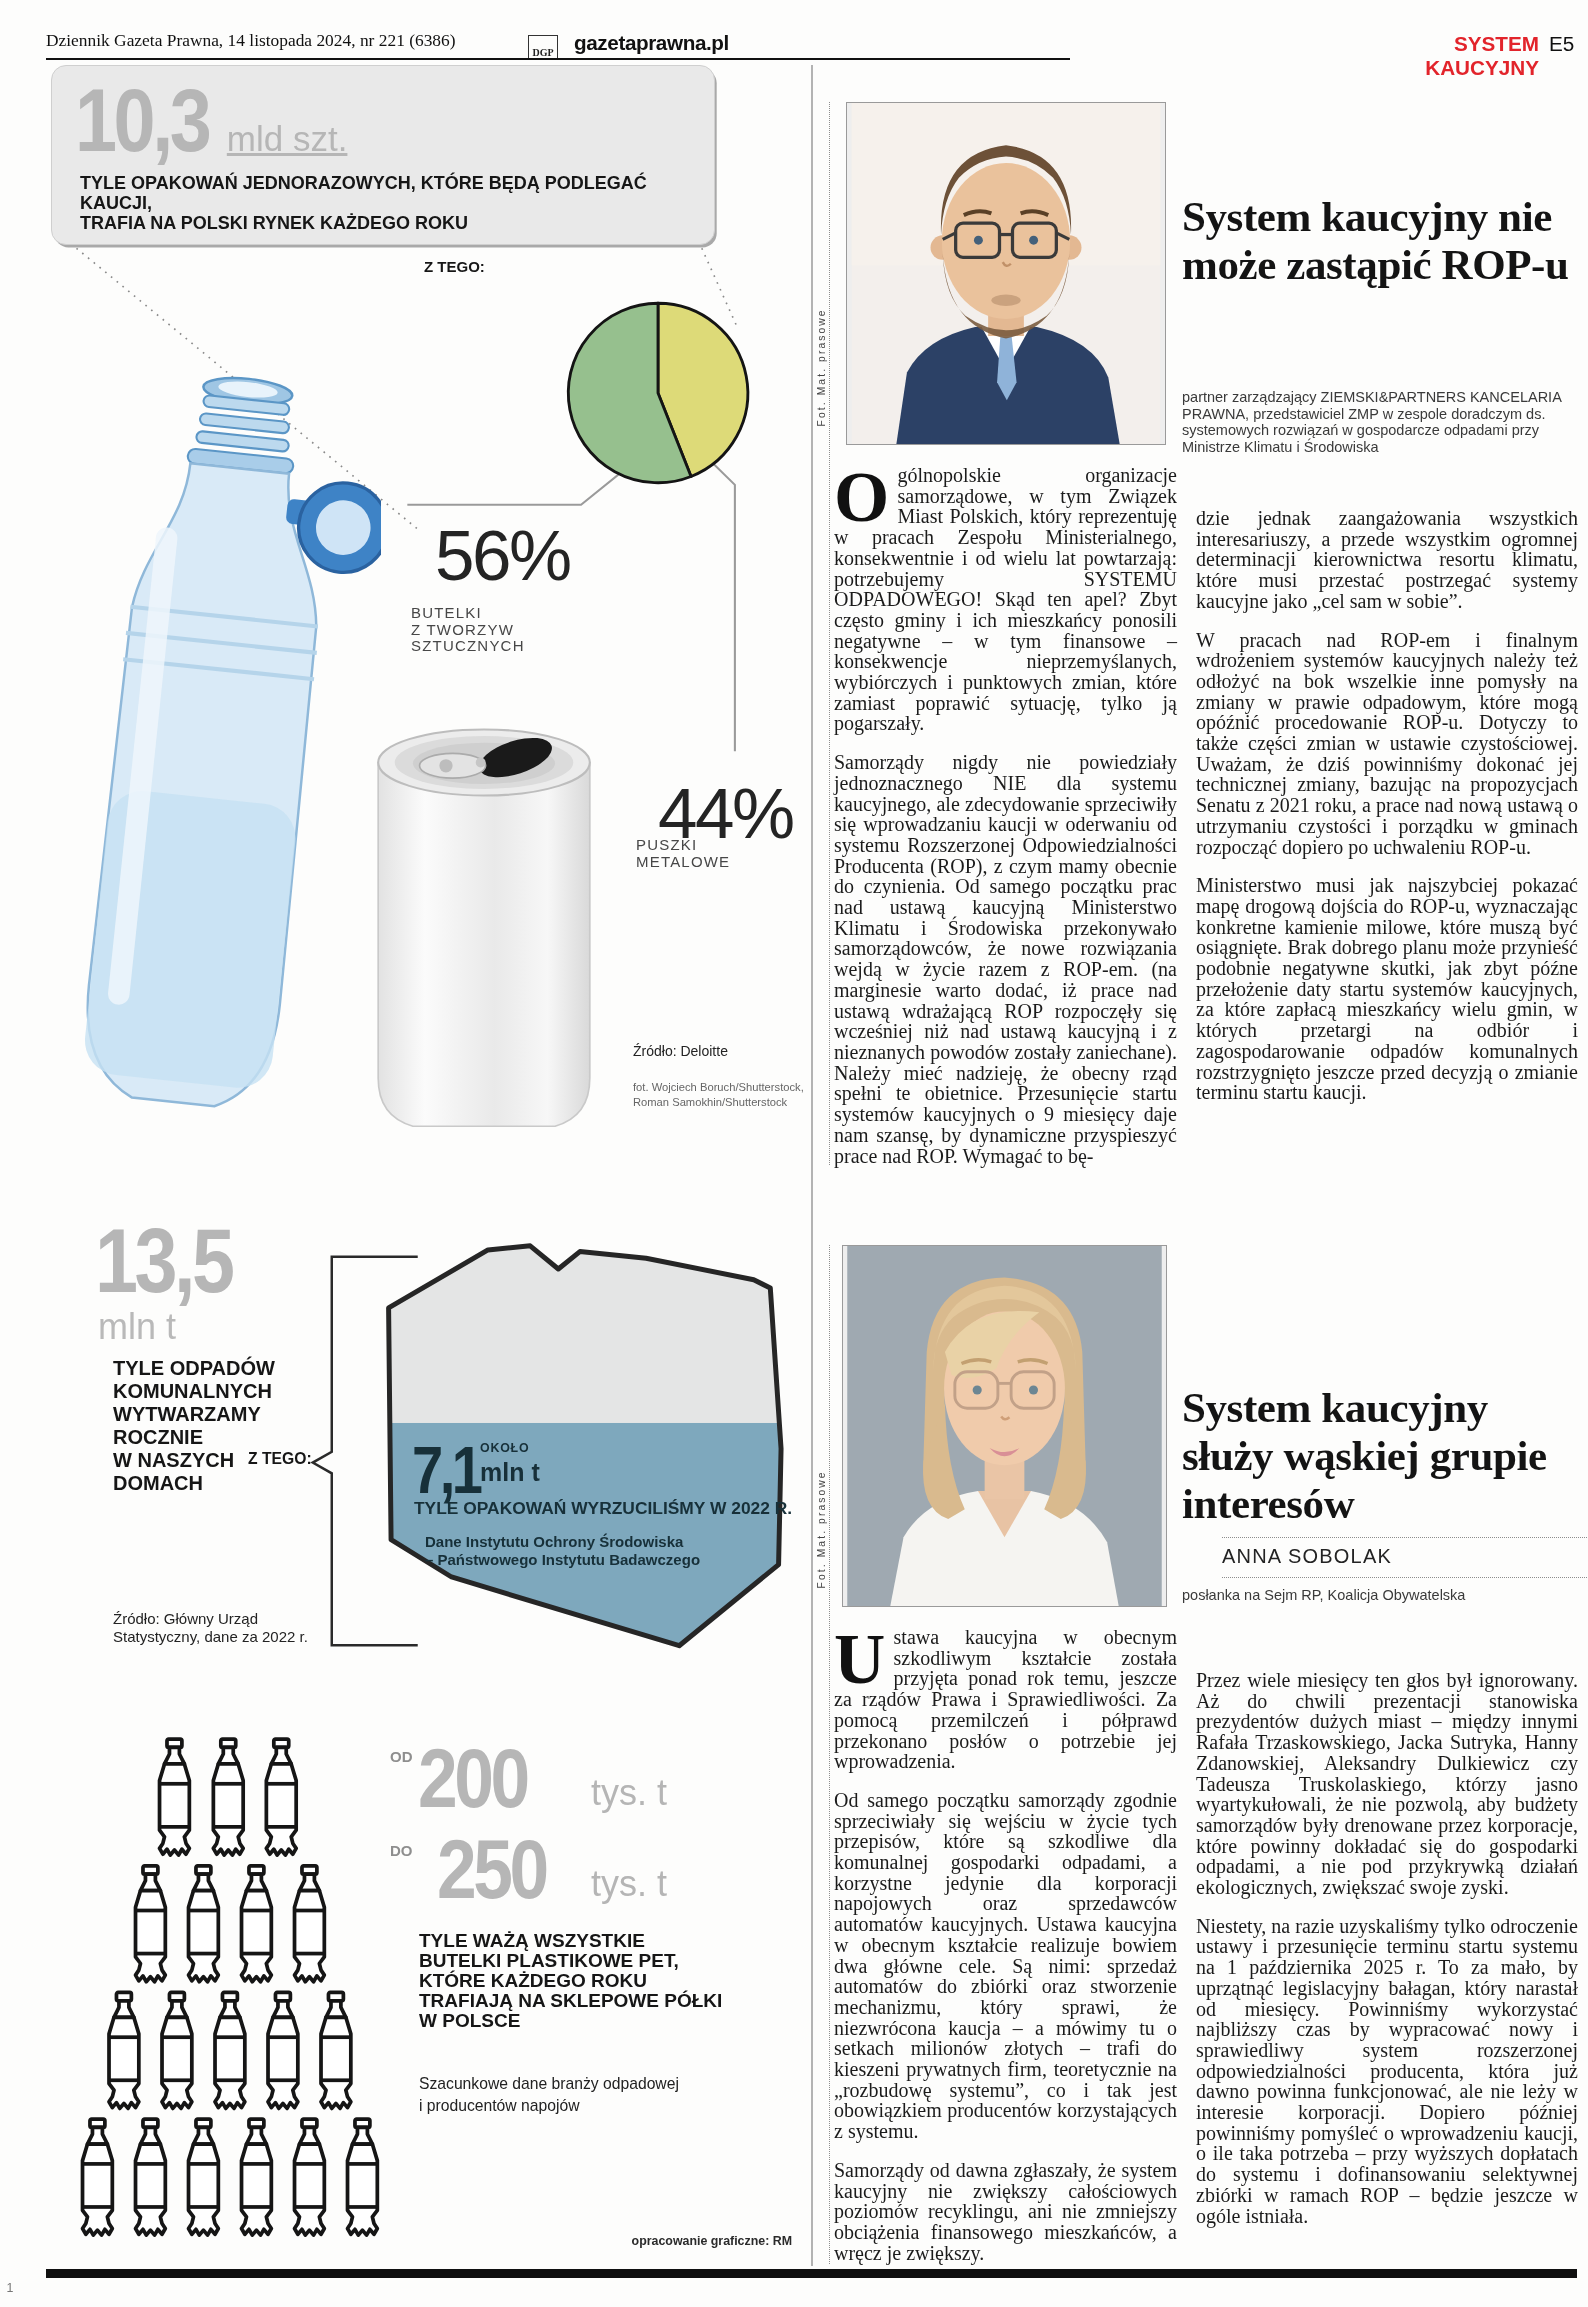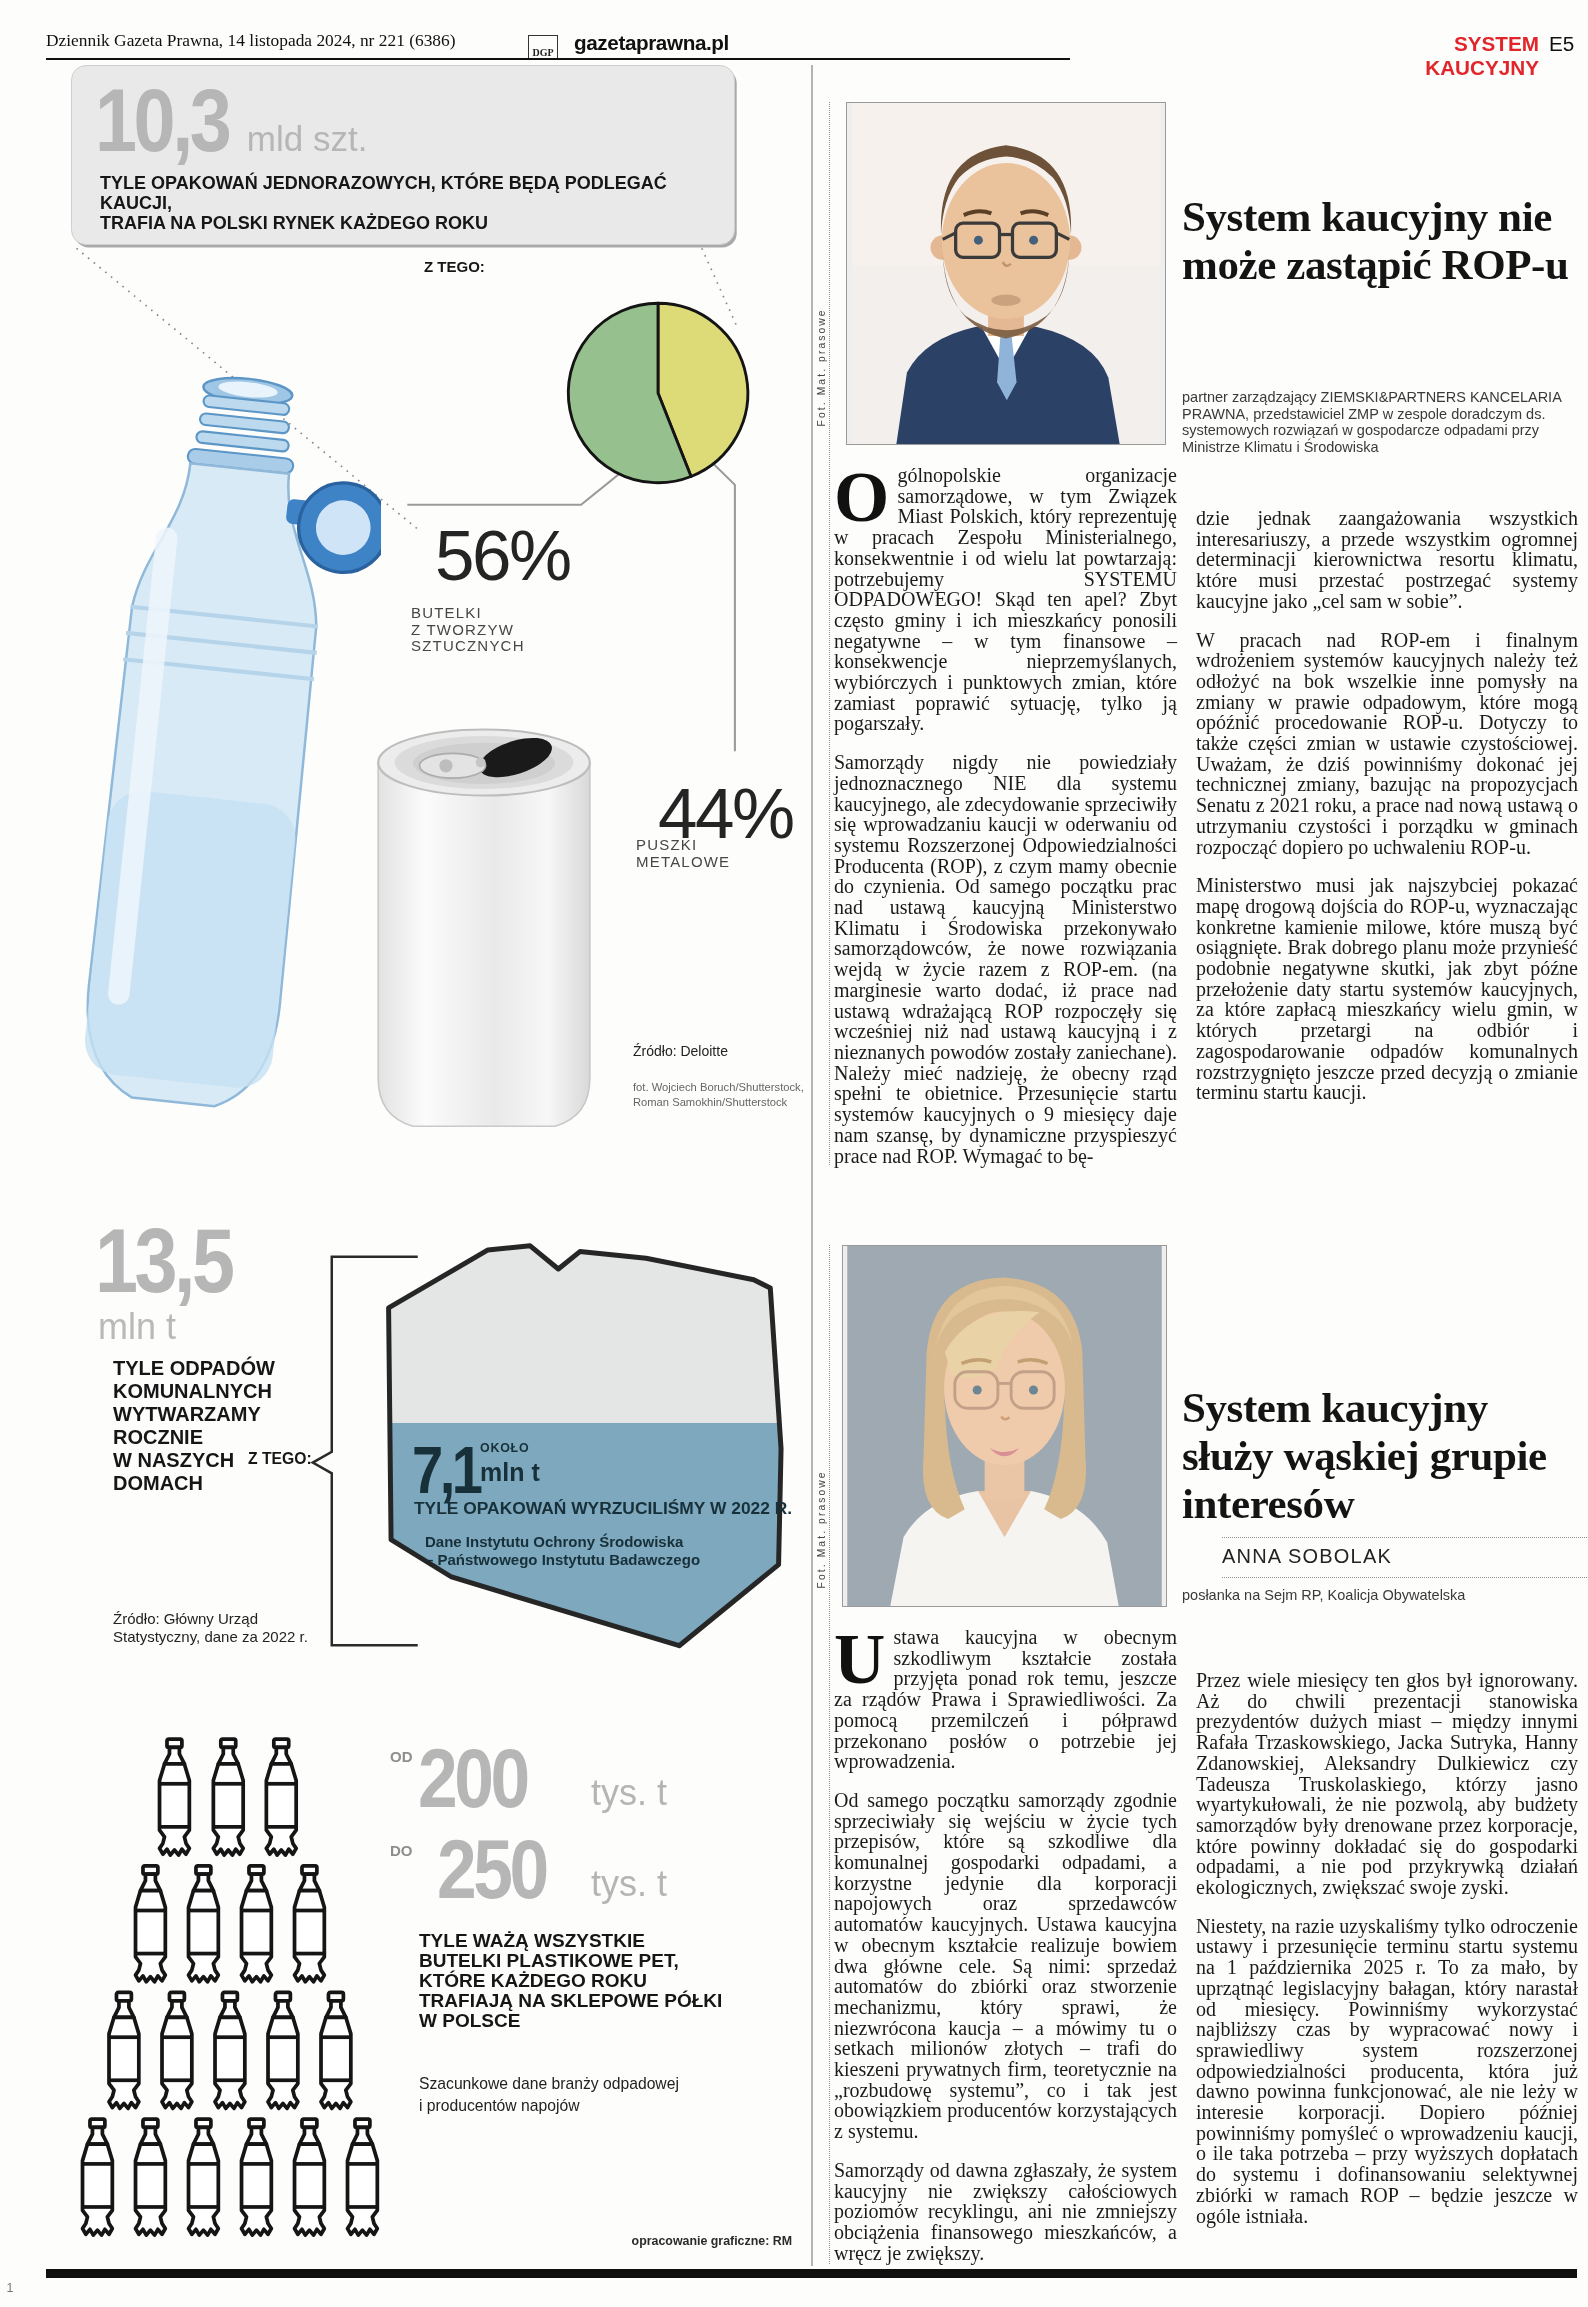--- a/index.html
+++ b/index.html
@@ -44,24 +44,24 @@
   <div class="abs" style="left:528px;top:35px;width:30px;height:25px;border:1.7px solid #333;box-sizing:border-box;">
     <div class="abs serif" style="left:0;right:0;bottom:0.8px;text-align:center;font-size:10px;font-weight:bold;color:#222;">DGP</div>
   </div>
   <div class="abs" style="left:574px;top:31px;font-size:20.7px;font-weight:bold;letter-spacing:-0.4px;color:#111;">gazetaprawna.pl</div>
   <div class="abs" style="left:1374px;top:32px;width:165px;text-align:right;font-size:20.7px;font-weight:bold;color:#e2242b;">SYSTEM KAUCYJNY</div>
   <div class="abs" style="left:1549px;top:32px;font-size:20.7px;font-weight:normal;color:#111;">E5</div>
   <div class="abs" style="left:46px;top:58px;width:1024px;height:1.7px;background:#111;"></div>
 
   <div class="abs" style="left:811px;top:65px;width:1.7px;height:2201px;background:#b3b3b3;"></div>
 
-  <div class="abs graybox" style="left:51px;top:65px;width:662px;height:178px;margin-left:20px;">
+  <div class="abs graybox" style="left:51px;top:65px;width:662px;height:178px;">
     <div style="display:flex;align-items:baseline;padding:10px 0 0 23px;">
       <span class="bignum" style="font-size:89px;">10,3</span>
-      <span style="font-size:35px;color:#b6b6b6;margin-left:-5px;">mld szt.</span>
+      <span style="font-size:35px;color:#b6b6b6;margin-left:-5px;text-decoration:underline;">mld szt.</span>
     </div>
     <div class="capslabel" style="padding:8.3px 0 0 28px;font-size:18px;line-height:20px;">
       <div>TYLE OPAKOWAŃ JEDNORAZOWYCH, KTÓRE BĘDĄ PODLEGAĆ KAUCJI,</div>
       <div>TRAFIA NA POLSKI RYNEK KAŻDEGO ROKU</div>
     </div>
   </div>
   <div class="abs capslabel" style="left:424px;top:258px;font-size:15px;">Z TEGO:</div>
 
   <svg class="abs" style="left:50px;top:240px;" width="761" height="579" viewBox="0 0 920 700">
     <polyline points="32,10 445,350" fill="none" stroke="#8a8a8a" stroke-width="2" stroke-dasharray="2 7"></polyline>

